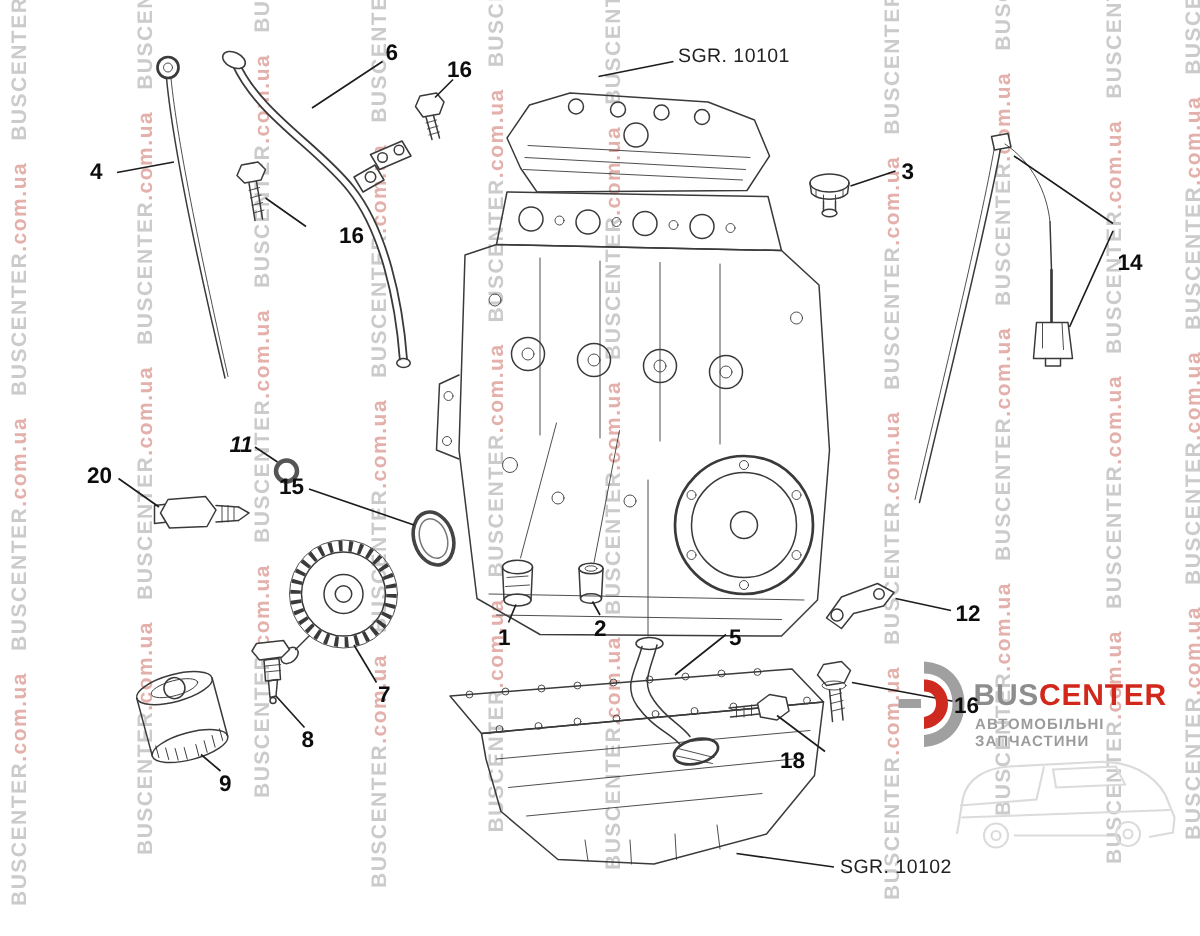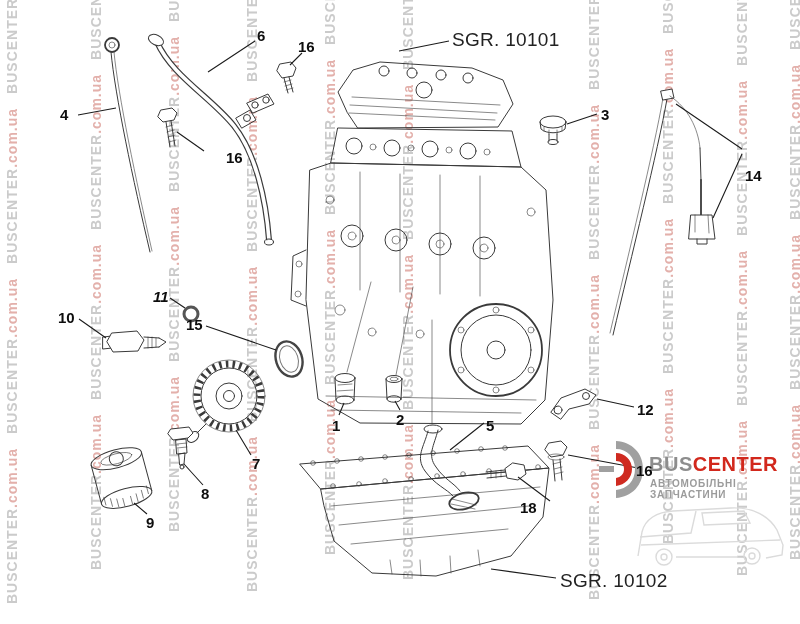--- a/index.html
+++ b/index.html
@@ -12,21 +12,21 @@
   svg.diagram{position:absolute;left:0;top:0;z-index:1;}
   
   .ln{fill:none;stroke:#3a3a3a;stroke-width:1;stroke-linecap:round;stroke-linejoin:round;}
   .ln2{fill:none;stroke:#3a3a3a;stroke-width:1.8;stroke-linecap:round;stroke-linejoin:round;}
   .thin{stroke-width:.6;}
   .fillw{fill:#fff;}
   .leader{fill:none;stroke:#1c1c1c;stroke-width:1.1;}
   .van{fill:none;stroke:#dbdbdb;stroke-width:1.4;}
   
   .callout{position:absolute;z-index:3;font-weight:bold;font-size:15px;color:#0d0d0d;}
-  .sgr{position:absolute;z-index:3;font-weight:500;font-size:19px;color:#222;letter-spacing:.3px;}
+  .sgr{position:absolute;z-index:3;font-weight:500;font-size:13px;color:#222;letter-spacing:.3px;}
   
   .logo{position:absolute;left:597px;top:440px;width:210px;height:70px;z-index:2;}
   .logo-icon{position:absolute;left:0;top:0;}
   .logo-text{position:absolute;left:52px;top:13px;font-weight:bold;font-size:20px;letter-spacing:.5px;}
   .lg-bus{color:#8d8d8d;margin-top:29px;}
   .lg-center{color:#d2281c;margin-top:41px;}
   .logo-sub{position:absolute;left:53px;top:38px;font-weight:bold;font-size:10px;color:#9b9b9b;letter-spacing:.7px;}
 </style>
 </head>
 <body>
@@ -277,21 +277,21 @@
 
 <div class="callout" style="left:332px;top:417px;">1</div>
 <div class="callout" style="left:396px;top:411px;">2</div>
 <div class="callout" style="left:601px;top:106px;">3</div>
 <div class="callout" style="left:60px;top:106px;">4</div>
 <div class="callout" style="left:486px;top:417px;">5</div>
 <div class="callout" style="left:257px;top:27px;">6</div>
 <div class="callout" style="left:252px;top:455px;">7</div>
 <div class="callout" style="left:201px;top:485px;">8</div>
 <div class="callout" style="left:146px;top:514px;">9</div>
-<div class="callout" style="left:58px;top:309px;">10</div>
+<div class="callout" style="left:58px;top:309px;">20</div>
 <div class="callout" style="left:153px;top:288px;font-style:italic;">11</div>
 <div class="callout" style="left:637px;top:401px;text-align:center;">12</div>
 <div class="callout" style="left:636px;top:462px;">16</div>
 <div class="callout" style="left:745px;top:143px;margin-top:24px;">14</div>
 <div class="callout" style="left:186px;top:316px;">15</div>
 <div class="callout" style="left:198px;top:149px;margin-left:28px;">16</div>
 <div class="callout" style="left:298px;top:38px;">16</div>
 <div class="callout" style="left:520px;top:499px;">18</div>
 
 <div class="sgr" style="left:452px;top:29px;">SGR. 10101</div>

